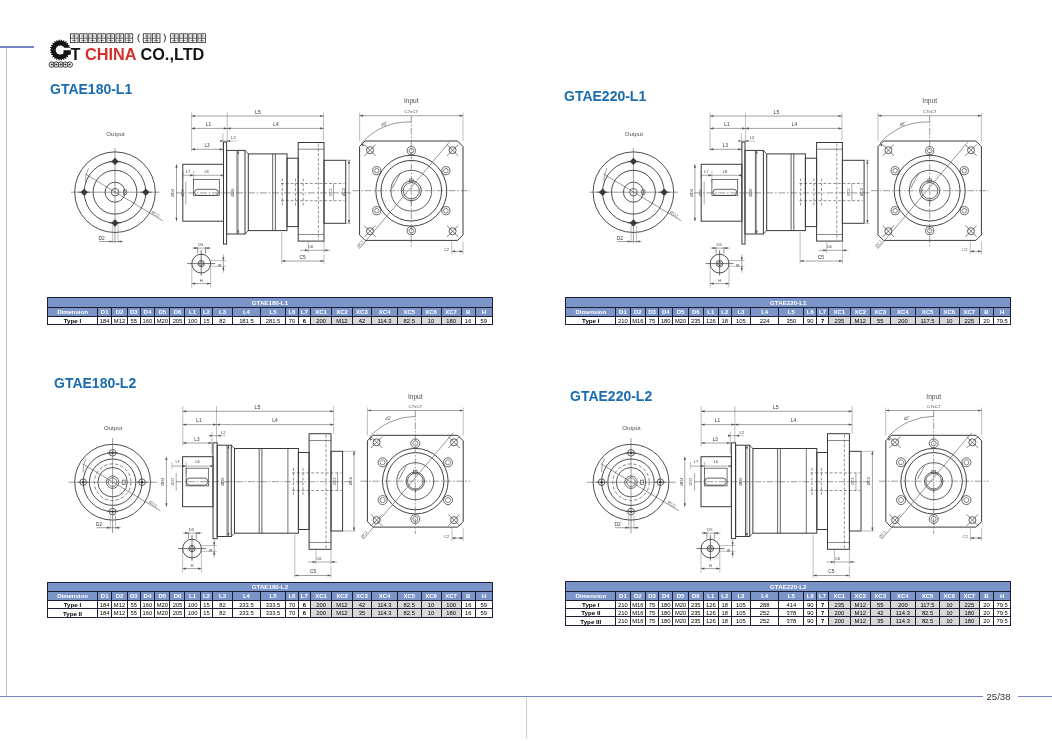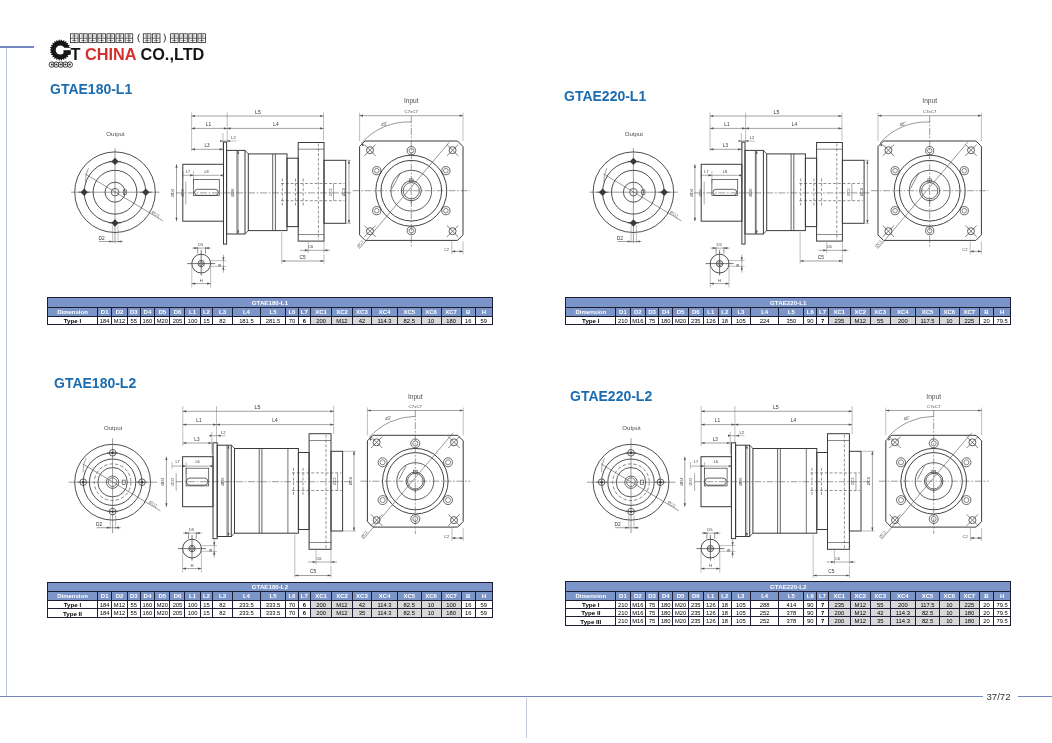--- a/index.html
+++ b/index.html
@@ -1744,17 +1744,17 @@
           <td class="g">10</td>
           <td class="g">180</td>
           <td>20</td>
           <td>79.5</td>
         </tr>
 </tbody>
     </table>
 
 <div class="abs" style="left:0;top:695.6px;width:983px;height:1.5px;background:#7287bf;"></div>
 
-<div class="abs" style="left:986.5px;top:690.5px;font-size:9.6px;color:#333;">37/72</div>
+<div class="abs" style="left:986.5px;top:690.5px;font-size:9.6px;color:#333;">25/38</div>
 
 <div class="abs" style="left:1018px;top:695.6px;width:34px;height:1.5px;background:#7287bf;"></div>
 
 <div class="abs" style="left:525.5px;top:697.5px;width:1px;height:40px;background:#c3cad9;"></div>
 </div>
 </body></html>

